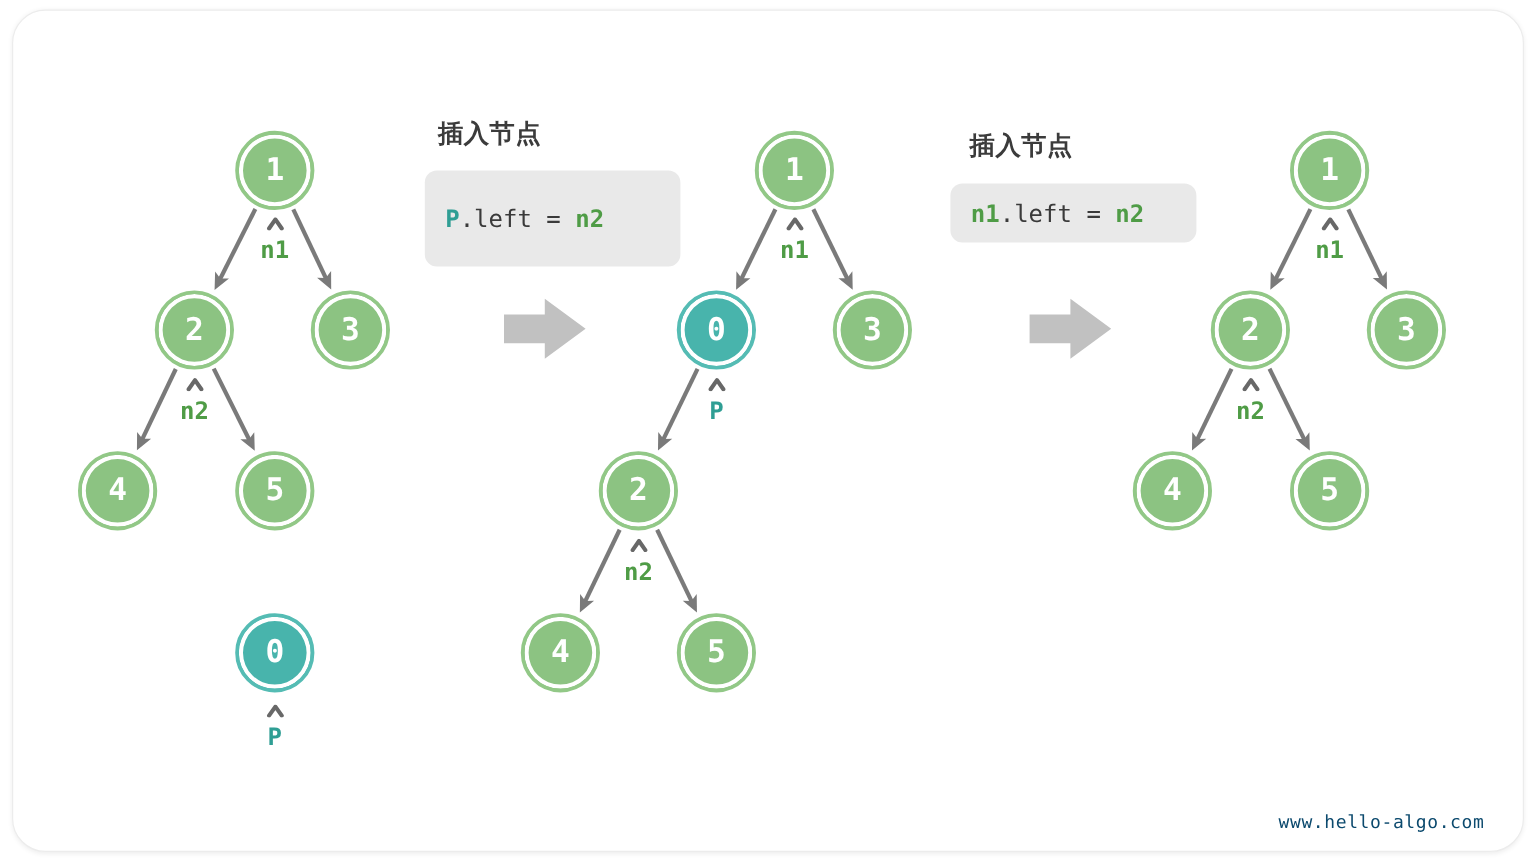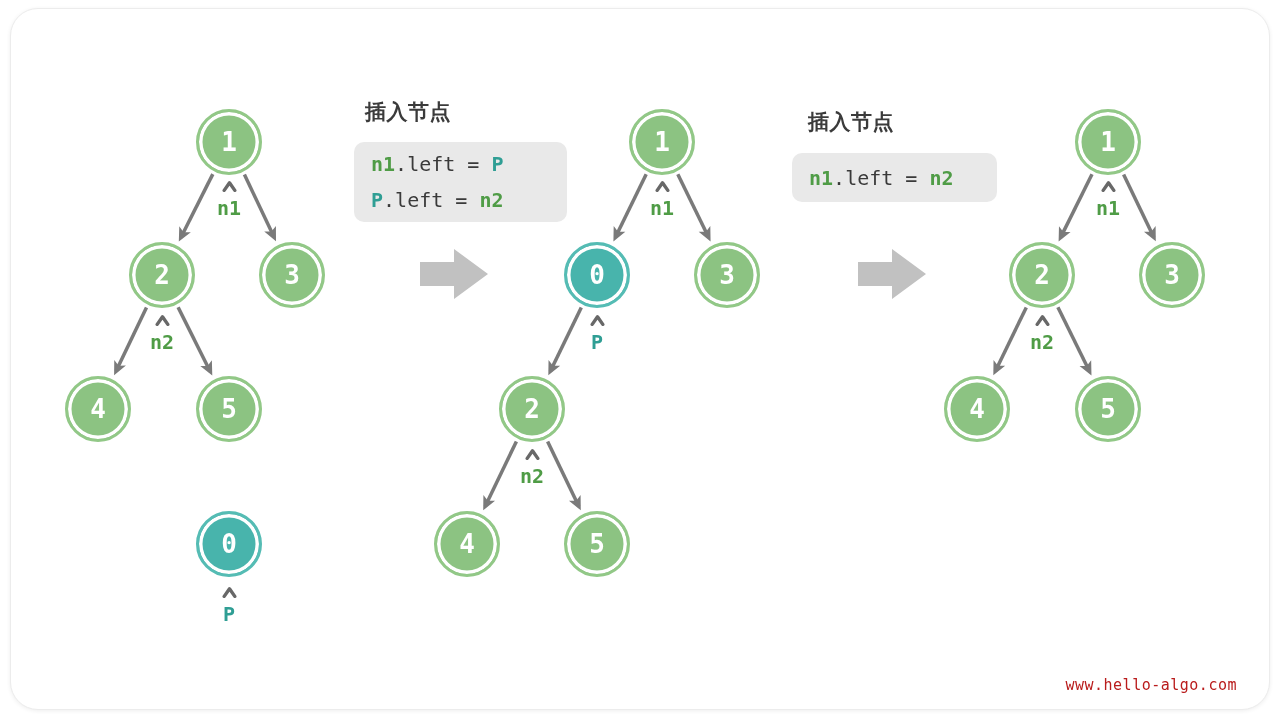--- a/index.html
+++ b/index.html
@@ -136,22 +136,21 @@
       <div class="pointer" style="left: 1010px; top: 315px;">
         <svg width="15" height="11">
           <path d="M2.2 9.4 L7.5 1.8 L12.8 9.4" fill="none" stroke="#686868" stroke-width="3.4" stroke-linecap="round" stroke-linejoin="round"></path>
         </svg>
         <div class="plabel" style="color: rgb(79, 156, 70);">n2</div>
       </div>
     </div>
   <div id="sections">
       <div class="section-title" style="left: 365px; top: 99px; color: rgb(59, 59, 59);">插入节点</div>
       <div class="code-box" style="left: 354px; top: 142px; width: 213px; height: 80px; background: rgb(233, 233, 233);">
-        <div class="code-line"><span class="tok-green" style="color: rgb(79, 156, 70);">n1</span><span class="tok-plain" style="color: rgb(58, 58, 58);">.left = </span><span class="tok-teal" style="color: rgb(47, 158, 148);">P</span></div>
         <div class="code-line"><span class="tok-teal" style="color: rgb(47, 158, 148);">P</span><span class="tok-plain" style="color: rgb(58, 58, 58);">.left = </span><span class="tok-green" style="color: rgb(79, 156, 70);">n2</span></div>
       </div>
       <div class="section-title" style="left: 808px; top: 109px; color: rgb(59, 59, 59);">插入节点</div>
       <div class="code-box" style="left: 792px; top: 153px; width: 205px; height: 49px; background: rgb(233, 233, 233);">
         <div class="code-line"><span class="tok-green" style="color: rgb(79, 156, 70);">n1</span><span class="tok-plain" style="color: rgb(58, 58, 58);">.left = </span><span class="tok-green" style="color: rgb(79, 156, 70);">n2</span></div>
       </div>
     </div>
-  <div id="watermark" style="color: #b91c1c;">www.hello-algo.com</div>
+  <div id="watermark" style="color: #0c4a6e;">www.hello-algo.com</div>
 </div>
 
 </body></html>

